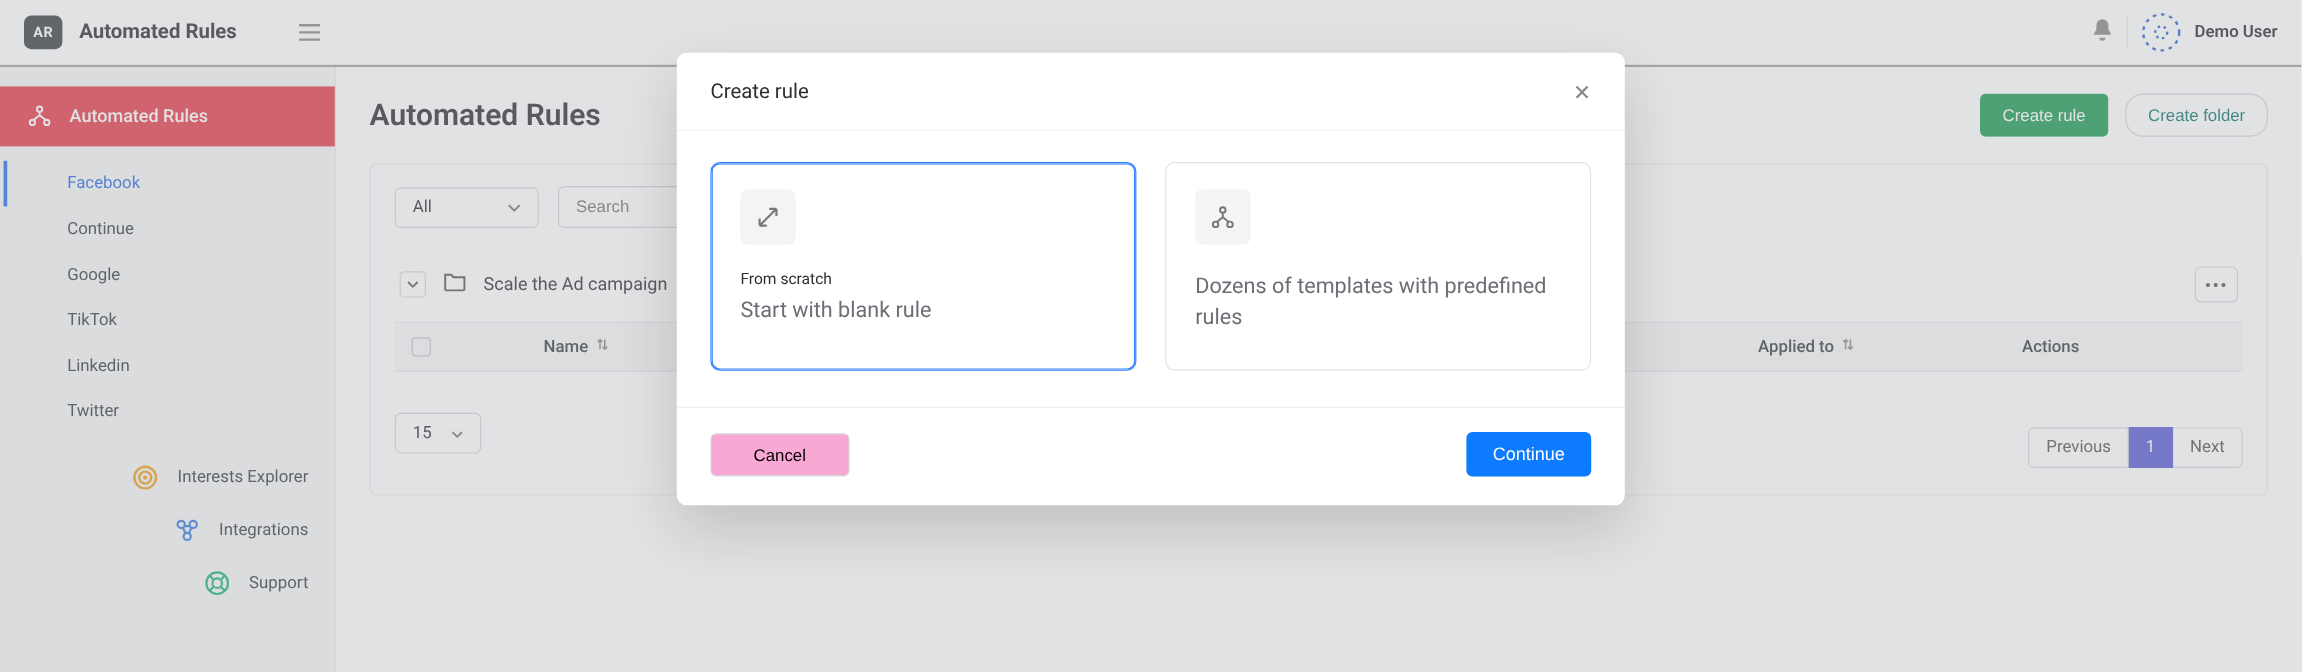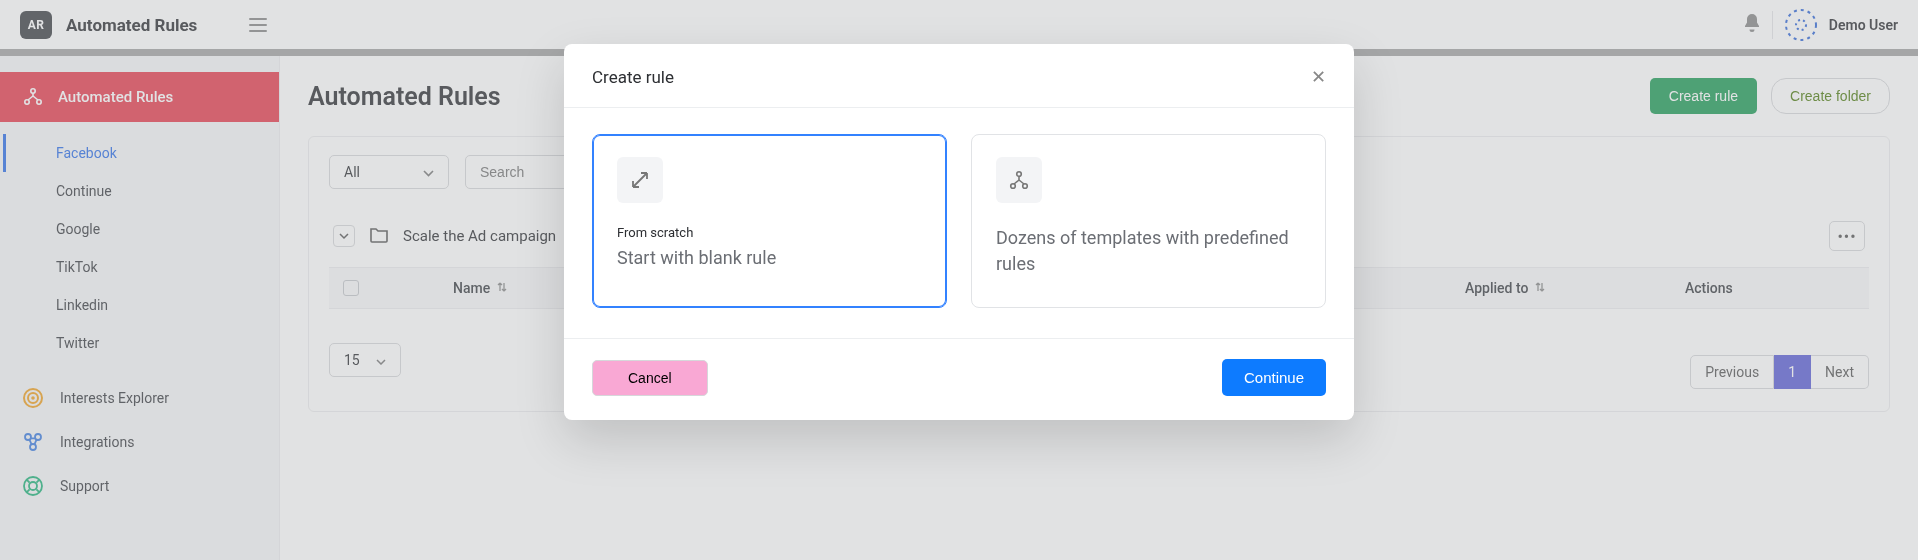--- a/index.html
+++ b/index.html
@@ -11,21 +11,21 @@
   width: 1918px;
   height: 560px;
   overflow: hidden;
   position: relative;
 }
 .topbar {
   height: 56px;
   display: flex;
   align-items: center;
   padding: 16px 20px;
-  border-bottom: 7px solid #a3a3a3;
+  border-bottom: 2px solid #a3a3a3;
 }
 .brand-logo {
   width: 32px; height: 28px; border-radius: 6px;
   background: #3c3f44; color: #fff;
   display: flex; align-items: center; justify-content: center;
   font-weight: 700; font-size: 12px; letter-spacing: .5px;
   margin-right: 14px;
 }
 .brand-title { font-weight: 700; font-size: 17px; }
 .hamburger { margin-left: 52px; cursor: pointer; color: #888; }
@@ -64,37 +64,38 @@
   border-left: 3px solid transparent;
 }
 .side-sub.active {
   color: #2b6de8;
   border-left-color: #2b6de8;
 }
 .side-item {
   display: flex; align-items: center; gap: 16px;
   padding: 11px 22px; cursor: pointer;
   color: #3a3d42;
+  justify-content: flex-end;
 }
 .side-icon { width: 22px; height: 22px; display:flex; align-items:center; justify-content:center; }
 
 .main {
   flex: 1; background: #fff;
   padding: 22px 28px 0;
   position: relative;
 }
 .main-header { display: flex; align-items: center; margin-bottom: 22px; }
 .main-title { font-size: 25px; font-weight: 600; }
 .main-actions { margin-left: auto; display: flex; gap: 14px; }
 .btn {
   padding: 9px 18px; border-radius: 5px; font-size: 14px;
   border: 1px solid transparent; cursor: pointer; background: #fff;
 }
 .btn-primary-green { background: #1e9c57; color: #fff; }
-.btn-outline { border-color: #d6d7da; color: #4d7c0f; border-radius: 15px; }
+.btn-outline { border-color: #d6d7da; color: #0f766e; border-radius: 15px; }
 .panel {
   border: 1px solid #ececee; border-radius: 6px;
   padding: 18px 20px 22px;
 }
 .filter-row { display: flex; gap: 16px; align-items: center; margin-bottom: 22px; }
 .select-box {
   border: 1px solid #d6d7da; border-radius: 5px;
   padding: 8px 14px; min-width: 120px;
   display: flex; align-items: center; justify-content: space-between;
   font-size: 14px; cursor: pointer; background:#fff;

